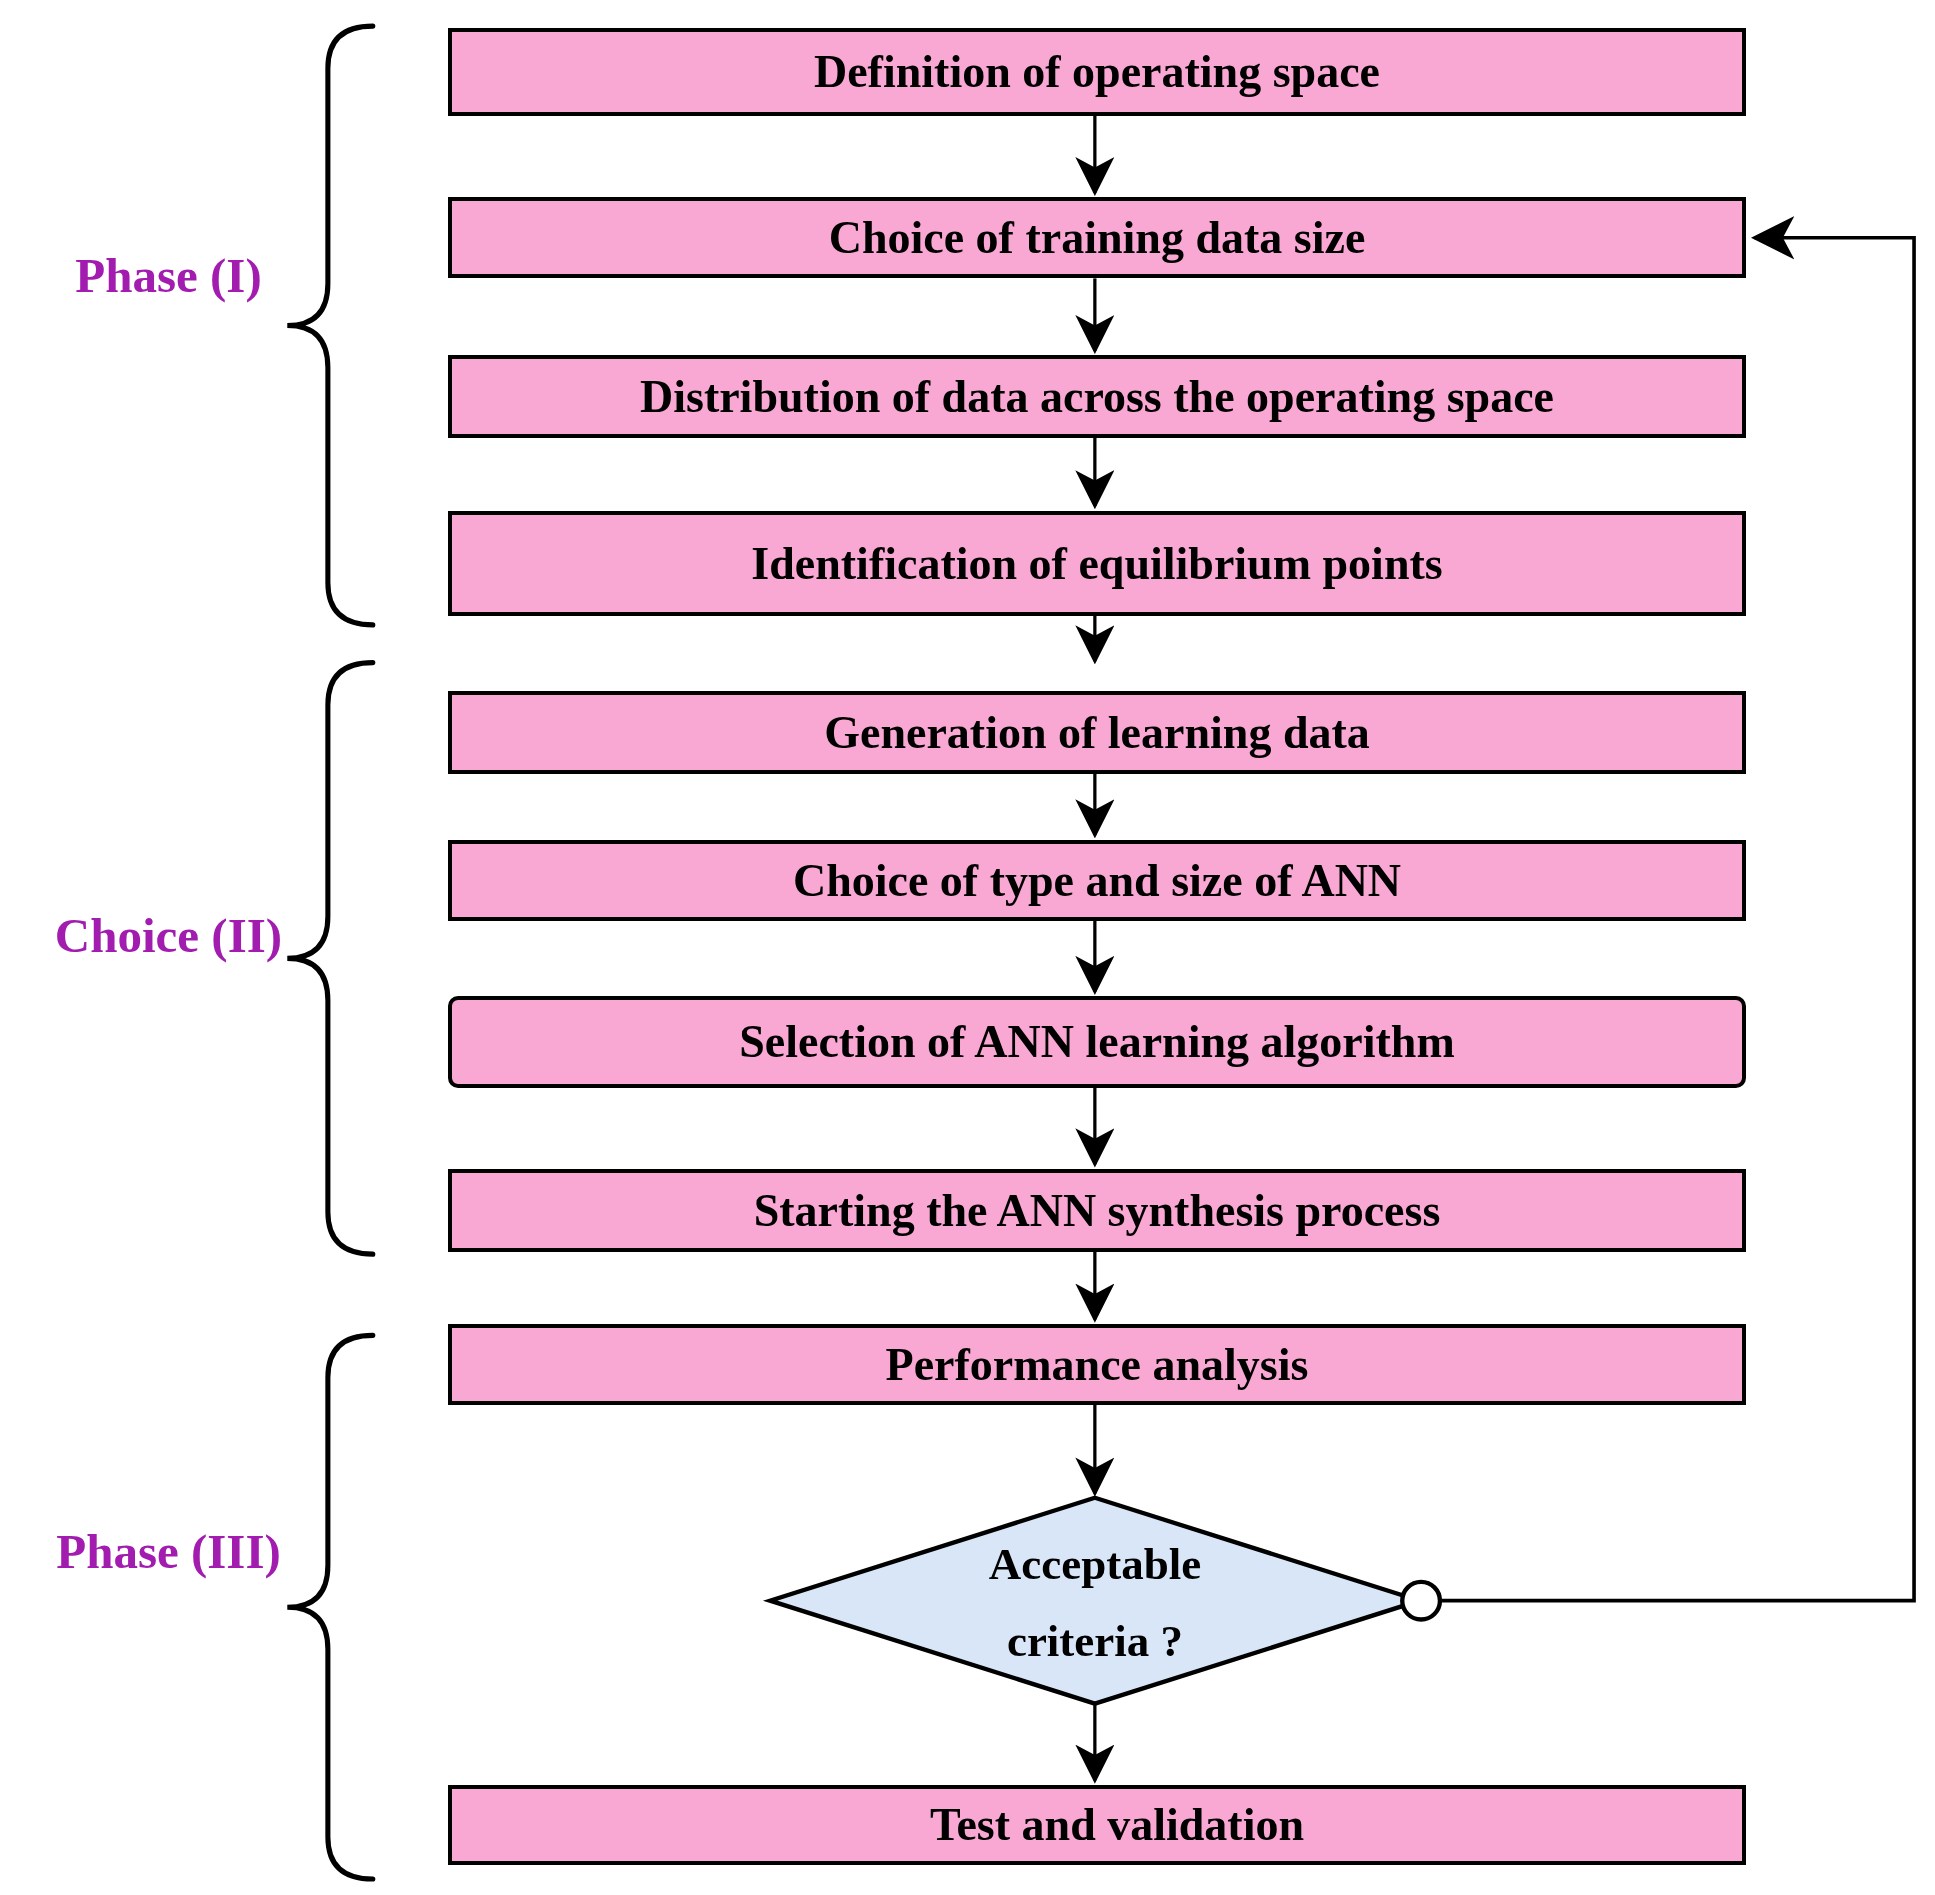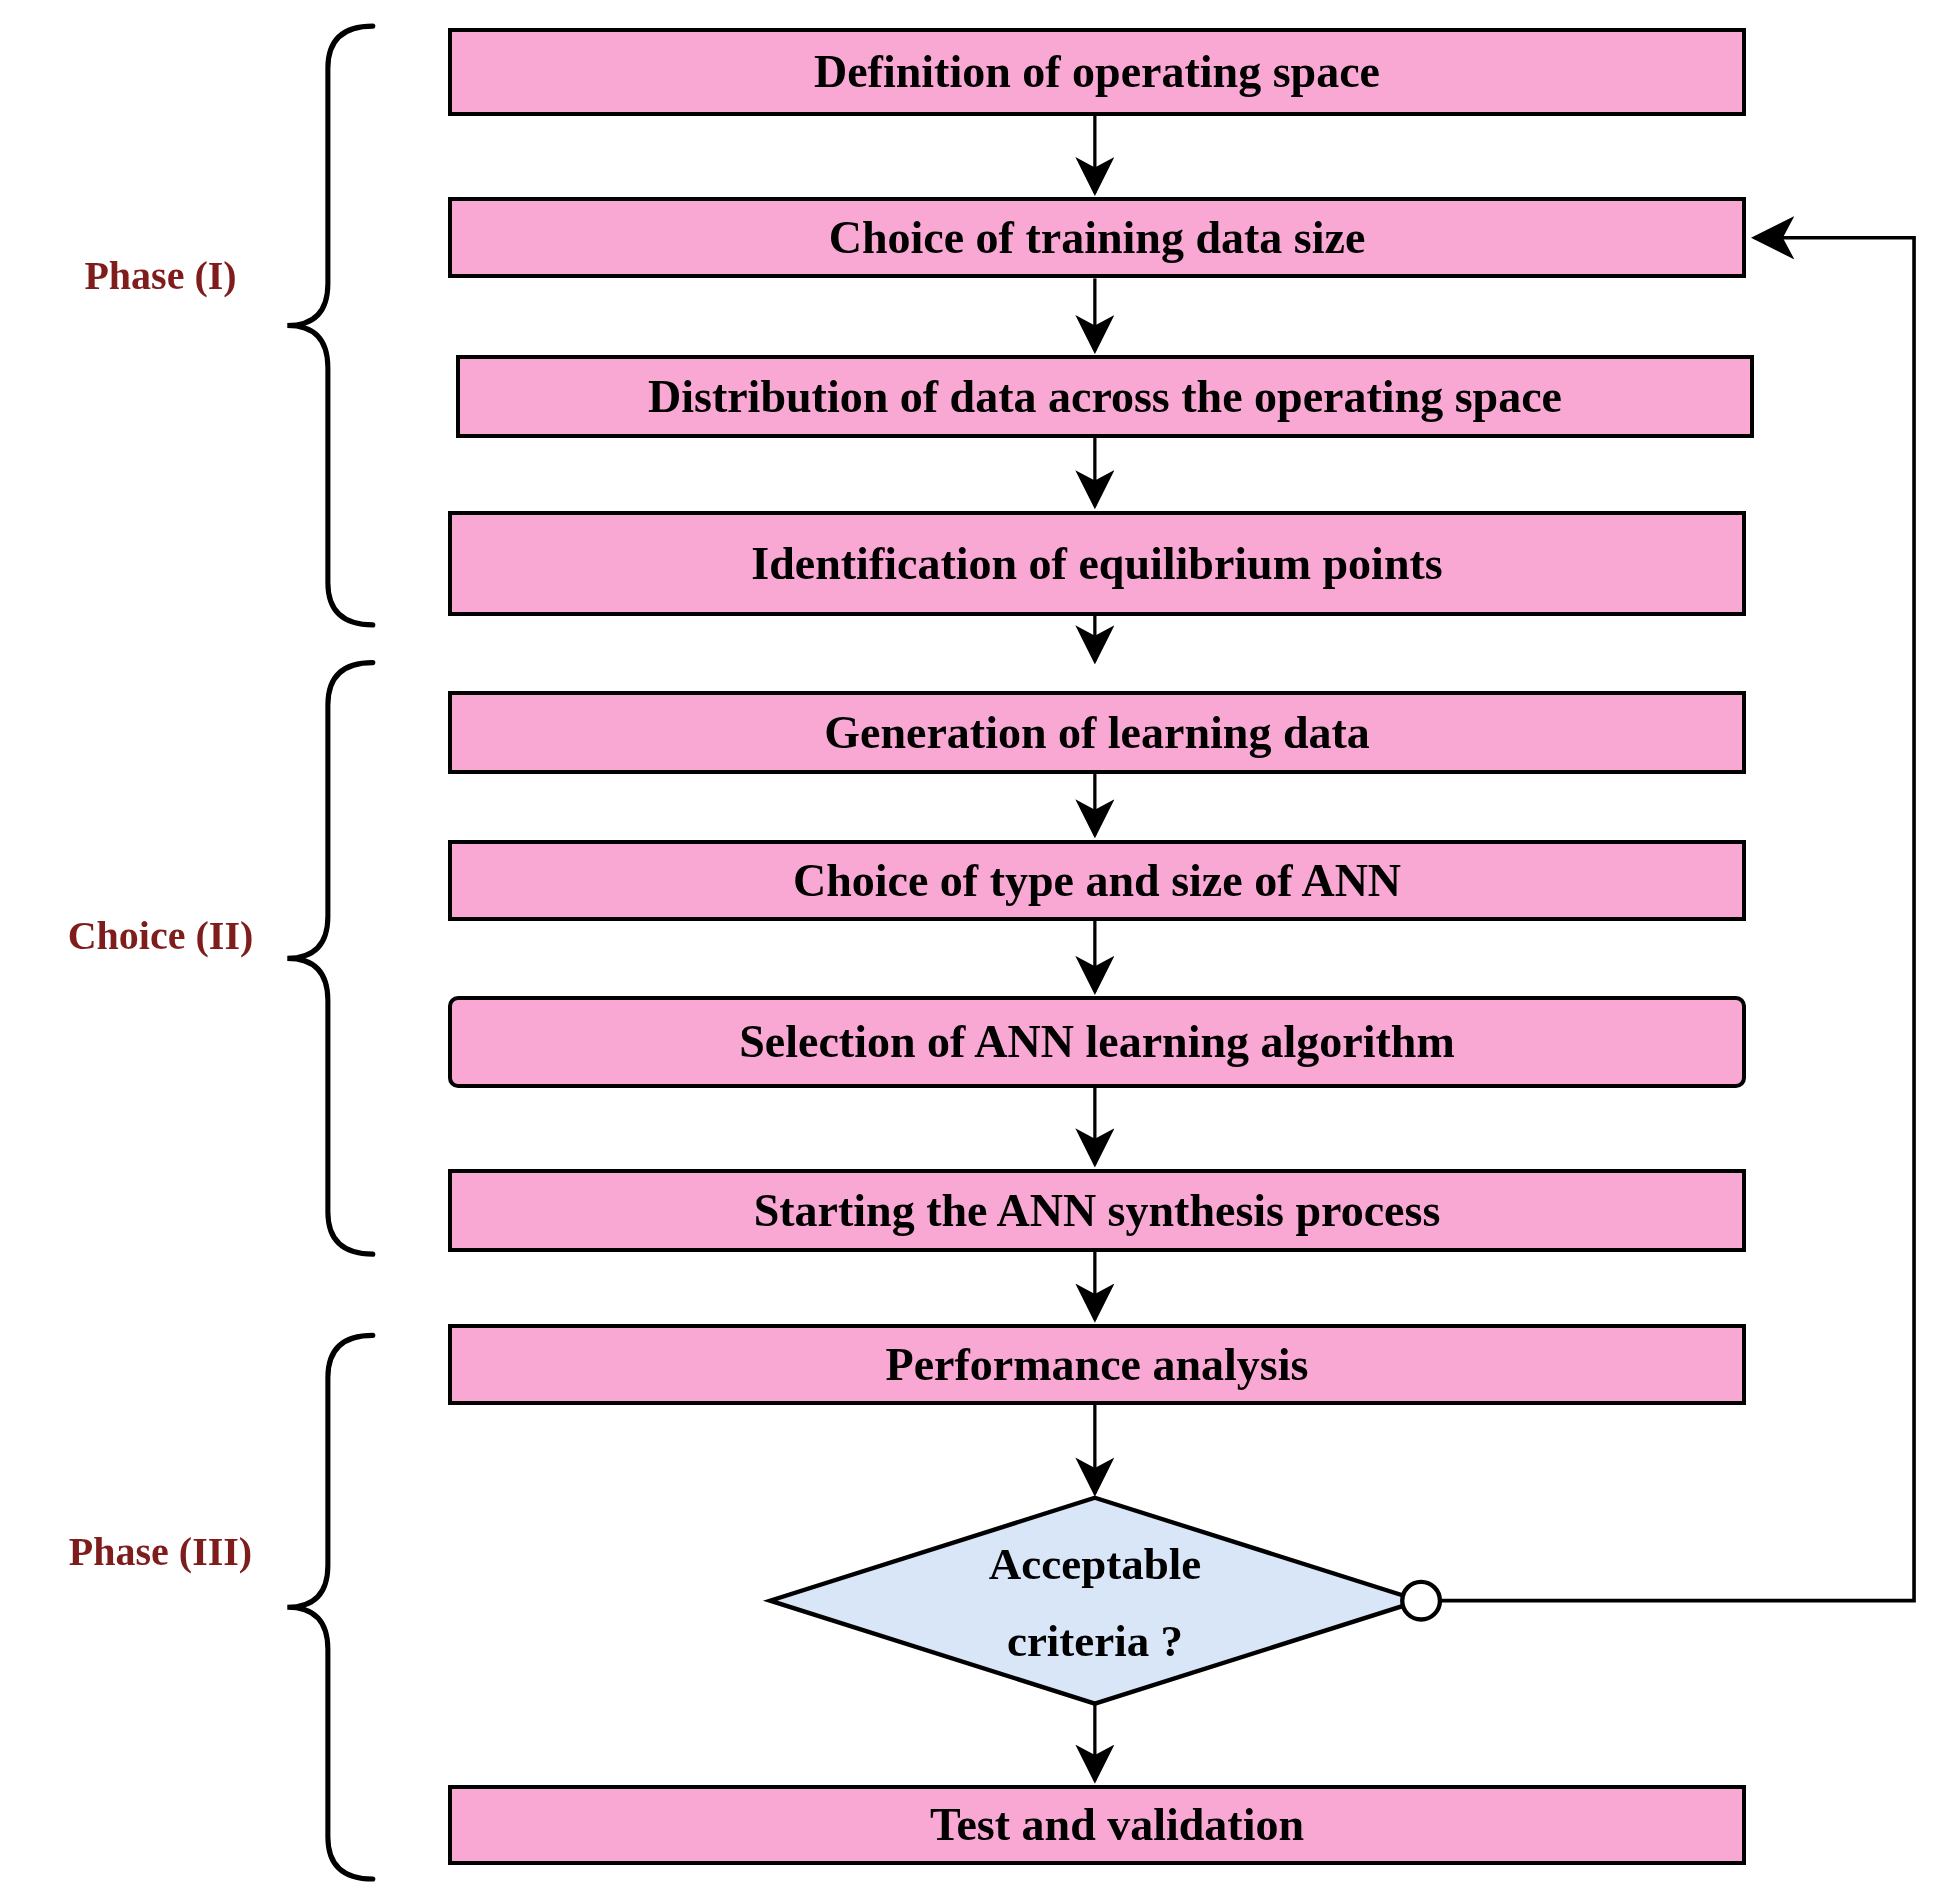--- a/index.html
+++ b/index.html
@@ -34,29 +34,29 @@
     align-items: center;
     justify-content: center;
     text-align: center;
     font-weight: bold;
     font-size: 46px;
     color: #000000;
     line-height: 1;
   }
   .phase-label {
     position: absolute;
-    left: 8px;
+    left: 16px;
     width: 305px;
     height: 61px;
     display: flex;
     align-items: center;
     justify-content: center;
     font-weight: bold;
-    font-size: 40px;
-    color: #7f1d1d;
+    font-size: 49px;
+    color: #a21caf;
     white-space: nowrap;
   }
   .decision-text {
     position: absolute;
     left: 841px;
     top: 1524px;
     width: 508px;
     height: 157px;
     display: flex;
     flex-direction: column;
@@ -110,21 +110,21 @@
   <div class="phase-label" style="top:245px;">Phase (I)</div>
   <div class="phase-label" style="top:905px;">Choice (II)</div>
   <div class="phase-label" style="top:1521px;">Phase (III)</div>
 
   <div class="flow-box" style="top:27.6px;   height:88px;">
     <span>Definition of operating space</span>
   </div>
   <div class="flow-box" style="top:197px;  height:81px;">
     <span>Choice of training data size</span>
   </div>
-  <div class="flow-box" style="top:355px;  height:83px;margin-left:8px;">
+  <div class="flow-box" style="top:355px;  height:83px;">
     <span>Distribution of data across the operating space</span>
   </div>
   <div class="flow-box" style="top:511px;  height:105px;">
     <span>Identification of equilibrium points</span>
   </div>
   <div class="flow-box" style="top:666px;  height:83px;margin-top:25px;">
     <span>Generation of learning data</span>
   </div>
   <div class="flow-box" style="top:840px; height:81px;">
     <span>Choice of type and size of ANN</span>

